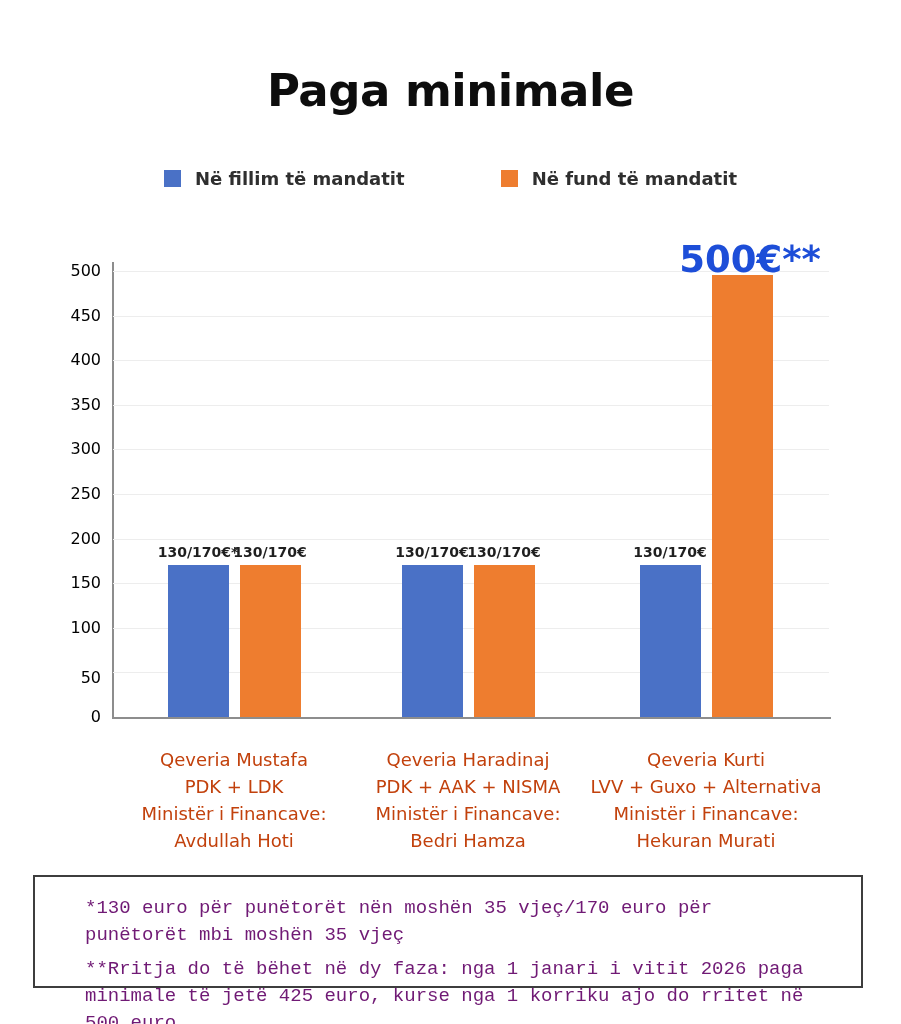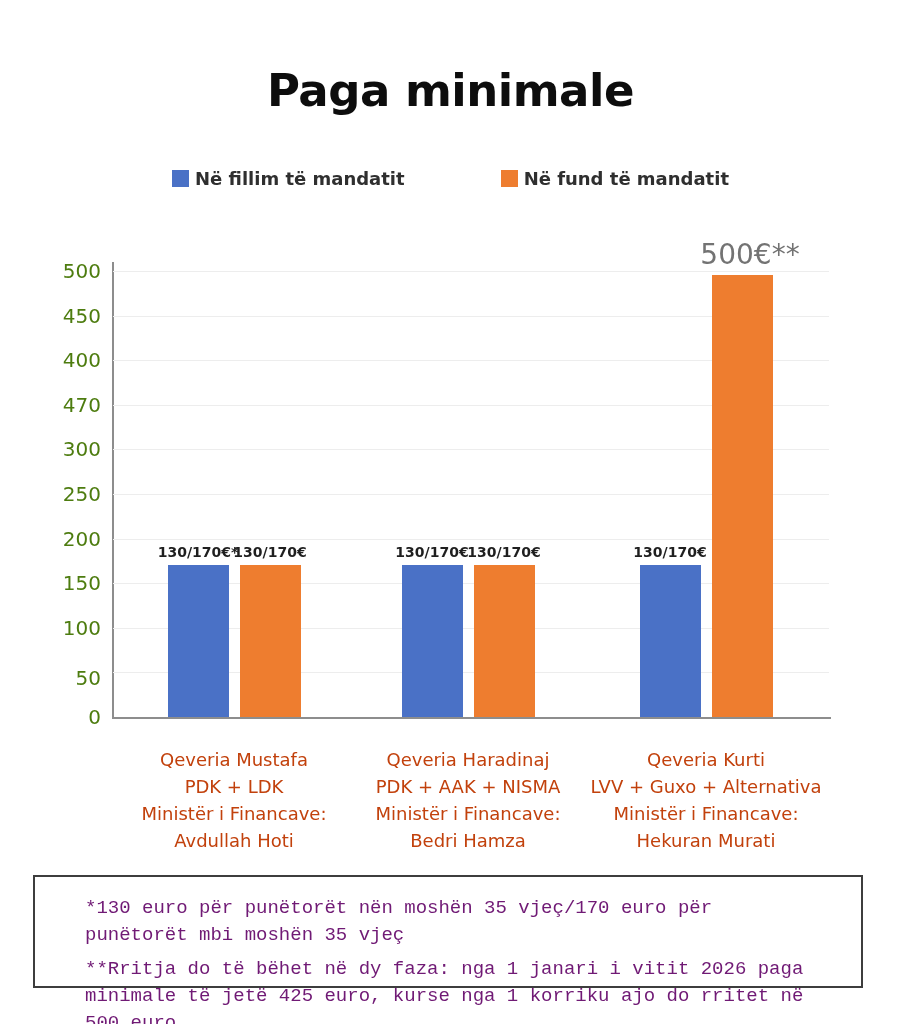--- a/index.html
+++ b/index.html
@@ -15,40 +15,40 @@
     position:absolute;left:0;top:64px;width:901px;
     text-align:center;
     font-size:45px;font-weight:800;color:#0d0d0d;
     letter-spacing:-0.5px;
   }
   
   .legend{
     position:absolute;left:0;top:168px;width:901px;
     display:flex;justify-content:center;gap:96px;
   }
-  .legend-item{display:flex;align-items:center;gap:6px;}
+  .legend-item{display:flex;align-items:center;gap:14px;}
   .legend-swatch{width:17px;height:17px;display:inline-block;}
   .legend-label{font-size:18px;font-weight:600;color:#2f2f2f;}
   
   .plot{
     position:absolute;left:113px;top:271px;width:716px;height:446px;
   }
   .gridline{position:absolute;left:0;width:716px;height:1px;background:#ededed;}
   .y-axis-line{position:absolute;left:-1px;top:-9px;width:2px;height:456px;background:#8d8d8d;}
   .x-axis-line{position:absolute;left:-1px;bottom:-2px;width:719px;height:2px;background:#8d8d8d;}
   .ytick{
     position:absolute;left:-60px;width:48px;height:20px;line-height:20px;
-    text-align:right;font-size:20px;color:#4d7c0f;
+    text-align:right;font-size:16px;color:#000000;
   }
   .bar{position:absolute;bottom:0;width:61px;}
   .bar-label{
     position:absolute;transform:translateX(-50%);
     font-size:14px;font-weight:700;color:#1f1f1f;white-space:nowrap;
   }
-  .bar-label.big{font-size:28px;font-weight:400;color:#737373;}
+  .bar-label.big{font-size:37px;font-weight:700;color:#1d4ed8;}
   
   .categories{position:absolute;left:0;top:746px;width:901px;height:120px;}
   .cat-block{
     position:absolute;width:280px;text-align:center;
     font-size:18px;color:#c2410c;line-height:27px;
   }
   
   .footnote-box{
     position:absolute;left:33px;top:875px;width:830px;height:113px;
     border:2px solid #3d3d3d;background:#ffffff;box-sizing:border-box;
@@ -88,21 +88,21 @@
       <div class="ytick" style="top: 346.8px;">100</div>
       <div class="gridline" style="top: 312.2px;"></div>
       <div class="ytick" style="top: 302.2px;">150</div>
       <div class="gridline" style="top: 267.6px;"></div>
       <div class="ytick" style="top: 257.6px;">200</div>
       <div class="gridline" style="top: 223px;"></div>
       <div class="ytick" style="top: 213px;">250</div>
       <div class="gridline" style="top: 178.4px;"></div>
       <div class="ytick" style="top: 168.4px;">300</div>
       <div class="gridline" style="top: 133.8px;"></div>
-      <div class="ytick" style="top: 123.8px;">470</div>
+      <div class="ytick" style="top: 123.8px;">350</div>
       <div class="gridline" style="top: 89.2px;"></div>
       <div class="ytick" style="top: 79.2px;">400</div>
       <div class="gridline" style="top: 44.6px;"></div>
       <div class="ytick" style="top: 34.6px;">450</div>
       <div class="gridline" style="top: 0px;"></div>
       <div class="ytick" style="top: -10px;">500</div>
       <div class="bar" style="left: 54.5px; height: 151.64px; background: rgb(74, 113, 198);"></div>
       <div class="bar-label" style="left: 85px; top: 273.36px;">130/170€*</div>
       <div class="bar" style="left: 288.5px; height: 151.64px; background: rgb(74, 113, 198);"></div>
       <div class="bar-label" style="left: 319px; top: 273.36px;">130/170€</div>

